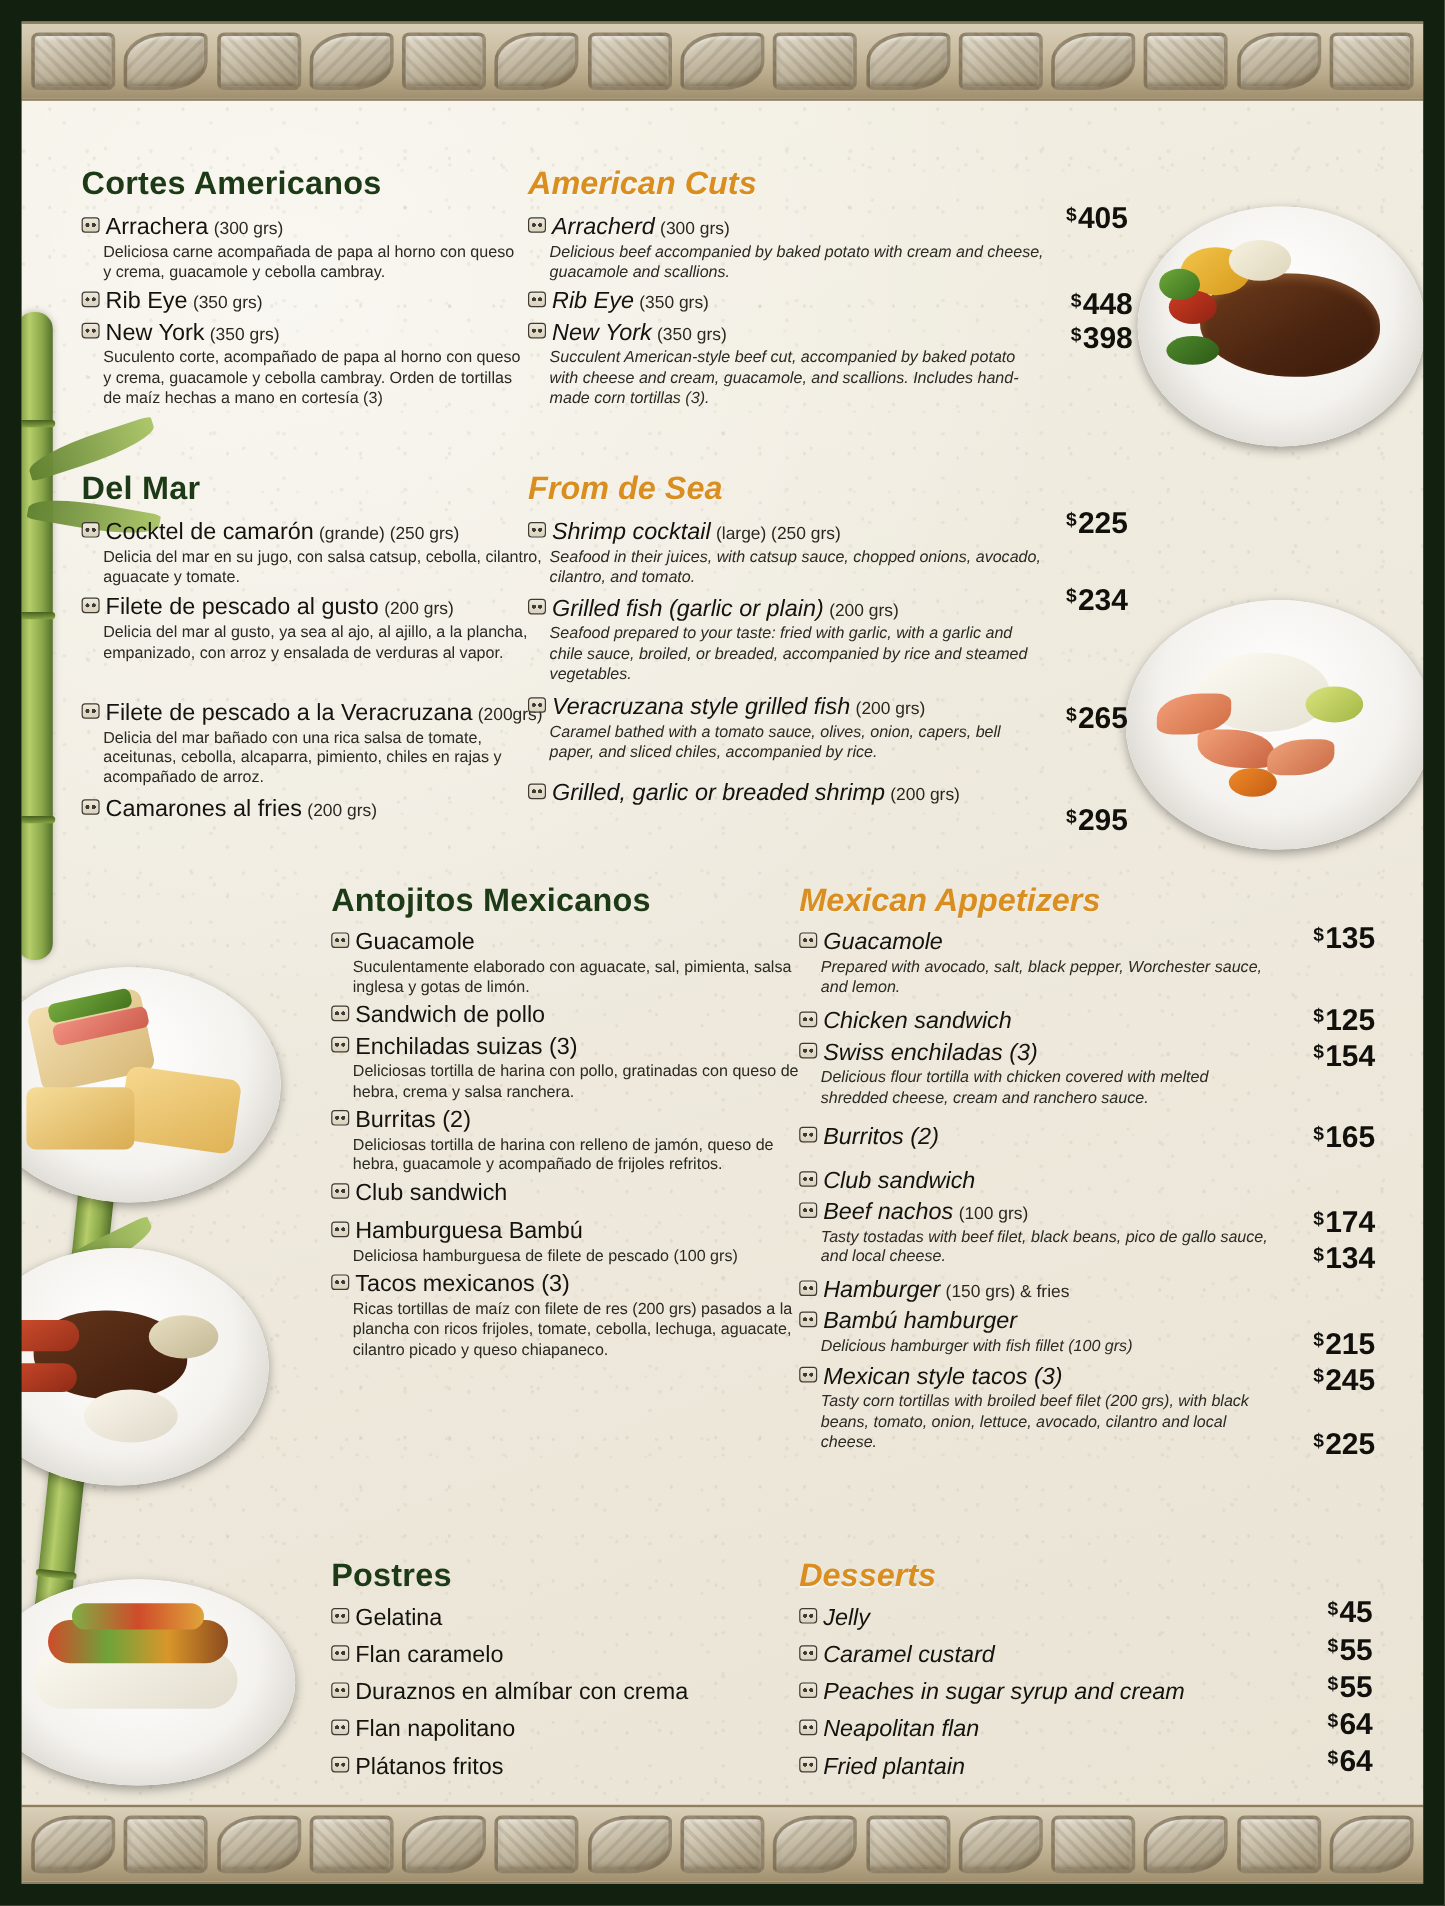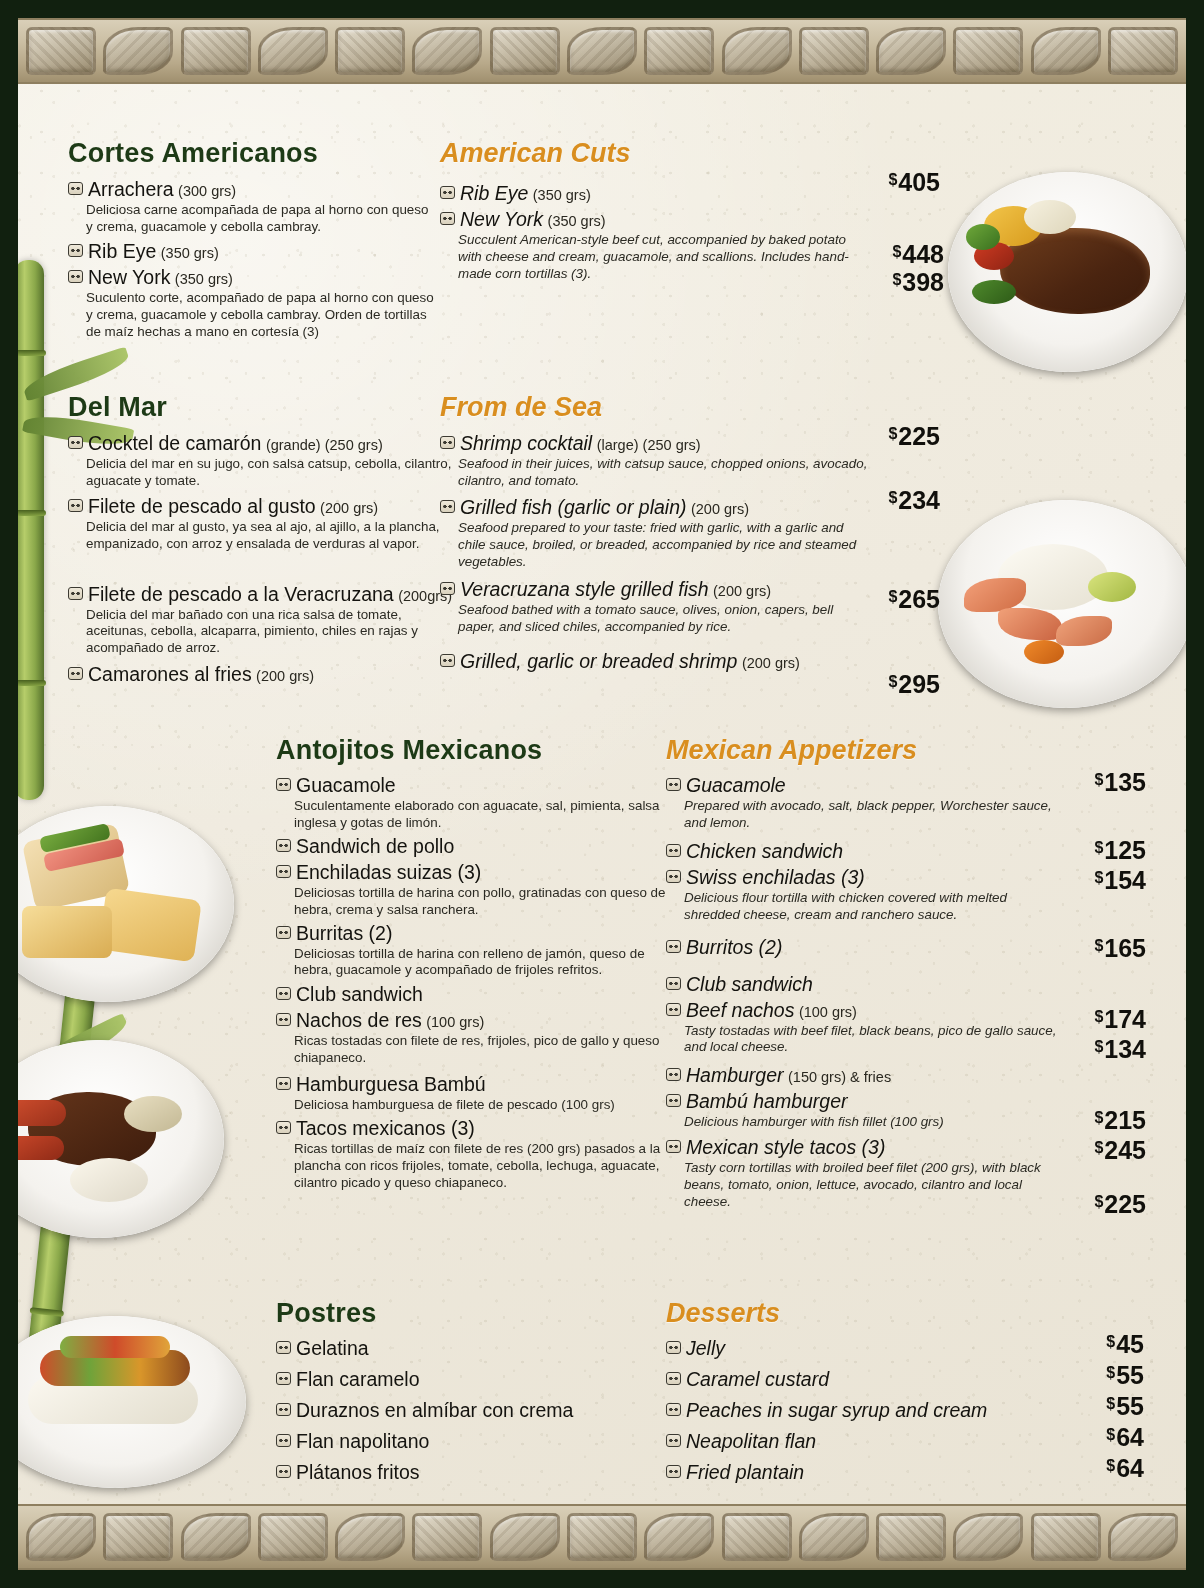--- a/index.html
+++ b/index.html
@@ -271,20 +271,25 @@
         <span class="bullet"></span><span class="name-es">New York</span>
         <span class="qty">(350 grs)</span>
         <div class="desc-es">Suculento corte, acompañado de papa al horno con queso y crema, guacamole y cebolla cambray. Orden de tortillas de maíz hechas a mano en cortesía (3)</div>
       </div>
     </div>
 
     <div class="col-en" style="left:440px;top:138px;width:430px;">
       <div class="sec-title-en">American Cuts</div>
       <div style="height:9px;"></div>
 
+      <div class="item">
+        <span class="bullet"></span><span class="name-en">Arracherd</span>
+        <span class="qty">(300 grs)</span>
+        <div class="desc-en">Delicious beef accompanied by baked potato with cream and cheese, guacamole and scallions.</div>
+      </div>
       <div style="height:4px;"></div>
       <div class="item">
         <span class="bullet"></span><span class="name-en">Rib Eye</span>
         <span class="qty">(350 grs)</span>
       </div>
       <div style="height:3px;"></div>
       <div class="item">
         <span class="bullet"></span><span class="name-en">New York</span>
         <span class="qty">(350 grs)</span>
         <div class="desc-en">Succulent American-style beef cut, accompanied by baked potato with cheese and cream, guacamole, and scallions. Includes hand-made corn tortillas (3).</div>
@@ -341,21 +346,21 @@
       <div style="height:6px;"></div>
       <div class="item">
         <span class="bullet"></span><span class="name-en">Grilled fish (garlic or plain)</span>
         <span class="qty">(200 grs)</span>
         <div class="desc-en">Seafood prepared to your taste: fried with garlic, with a garlic and chile sauce, broiled, or breaded, accompanied by rice and steamed vegetables.</div>
       </div>
       <div style="height:8px;"></div>
       <div class="item">
         <span class="bullet"></span><span class="name-en">Veracruzana style grilled fish</span>
         <span class="qty">(200 grs)</span>
-        <div class="desc-en">Seafood bathed with a tomato sauce, olives, onion, capers, bell paper, and sliced chiles, accompanied by rice.</div>
+        <div class="desc-en">Caramel bathed with a tomato sauce, olives, onion, capers, bell paper, and sliced chiles, accompanied by rice.</div>
       </div>
       <div style="height:14px;"></div>
       <div class="item">
         <span class="bullet"></span><span class="name-en">Grilled, garlic or breaded shrimp</span>
         <span class="qty">(200 grs)</span>
       </div>
     </div>
 
     <div class="price" style="right:264px;top:422px;">
       <span class="cur">$</span><span>225</span>
@@ -390,25 +395,20 @@
       <div style="height:3px;"></div>
       <div class="item">
         <span class="bullet"></span><span class="name-es">Burritas (2)</span>
         <div class="desc-es">Deliciosas tortilla de harina con relleno de jamón, queso de hebra, guacamole y acompañado de frijoles refritos.</div>
       </div>
       <div style="height:4px;"></div>
       <div class="item">
         <span class="bullet"></span><span class="name-es">Club sandwich</span>
       </div>
       <div style="height:3px;"></div>
-      <div class="item">
-        <span class="bullet"></span><span class="name-es">Nachos de res</span>
-        <span class="qty">(100 grs)</span>
-        <div class="desc-es">Ricas tostadas con filete de res, frijoles, pico de gallo y queso chiapaneco.</div>
-      </div>
       <div style="height:3px;"></div>
       <div style="height:3px;"></div>
       <div class="item">
         <span class="bullet"></span><span class="name-es">Hamburguesa Bambú</span>
         <div class="desc-es">Deliciosa hamburguesa de filete de pescado (100 grs)</div>
       </div>
       <div style="height:3px;"></div>
       <div class="item">
         <span class="bullet"></span><span class="name-es">Tacos mexicanos (3)</span>
         <div class="desc-es">Ricas tortillas de maíz con filete de res (200 grs) pasados a la plancha con ricos frijoles, tomate, cebolla, lechuga, aguacate, cilantro picado y queso chiapaneco.</div>

